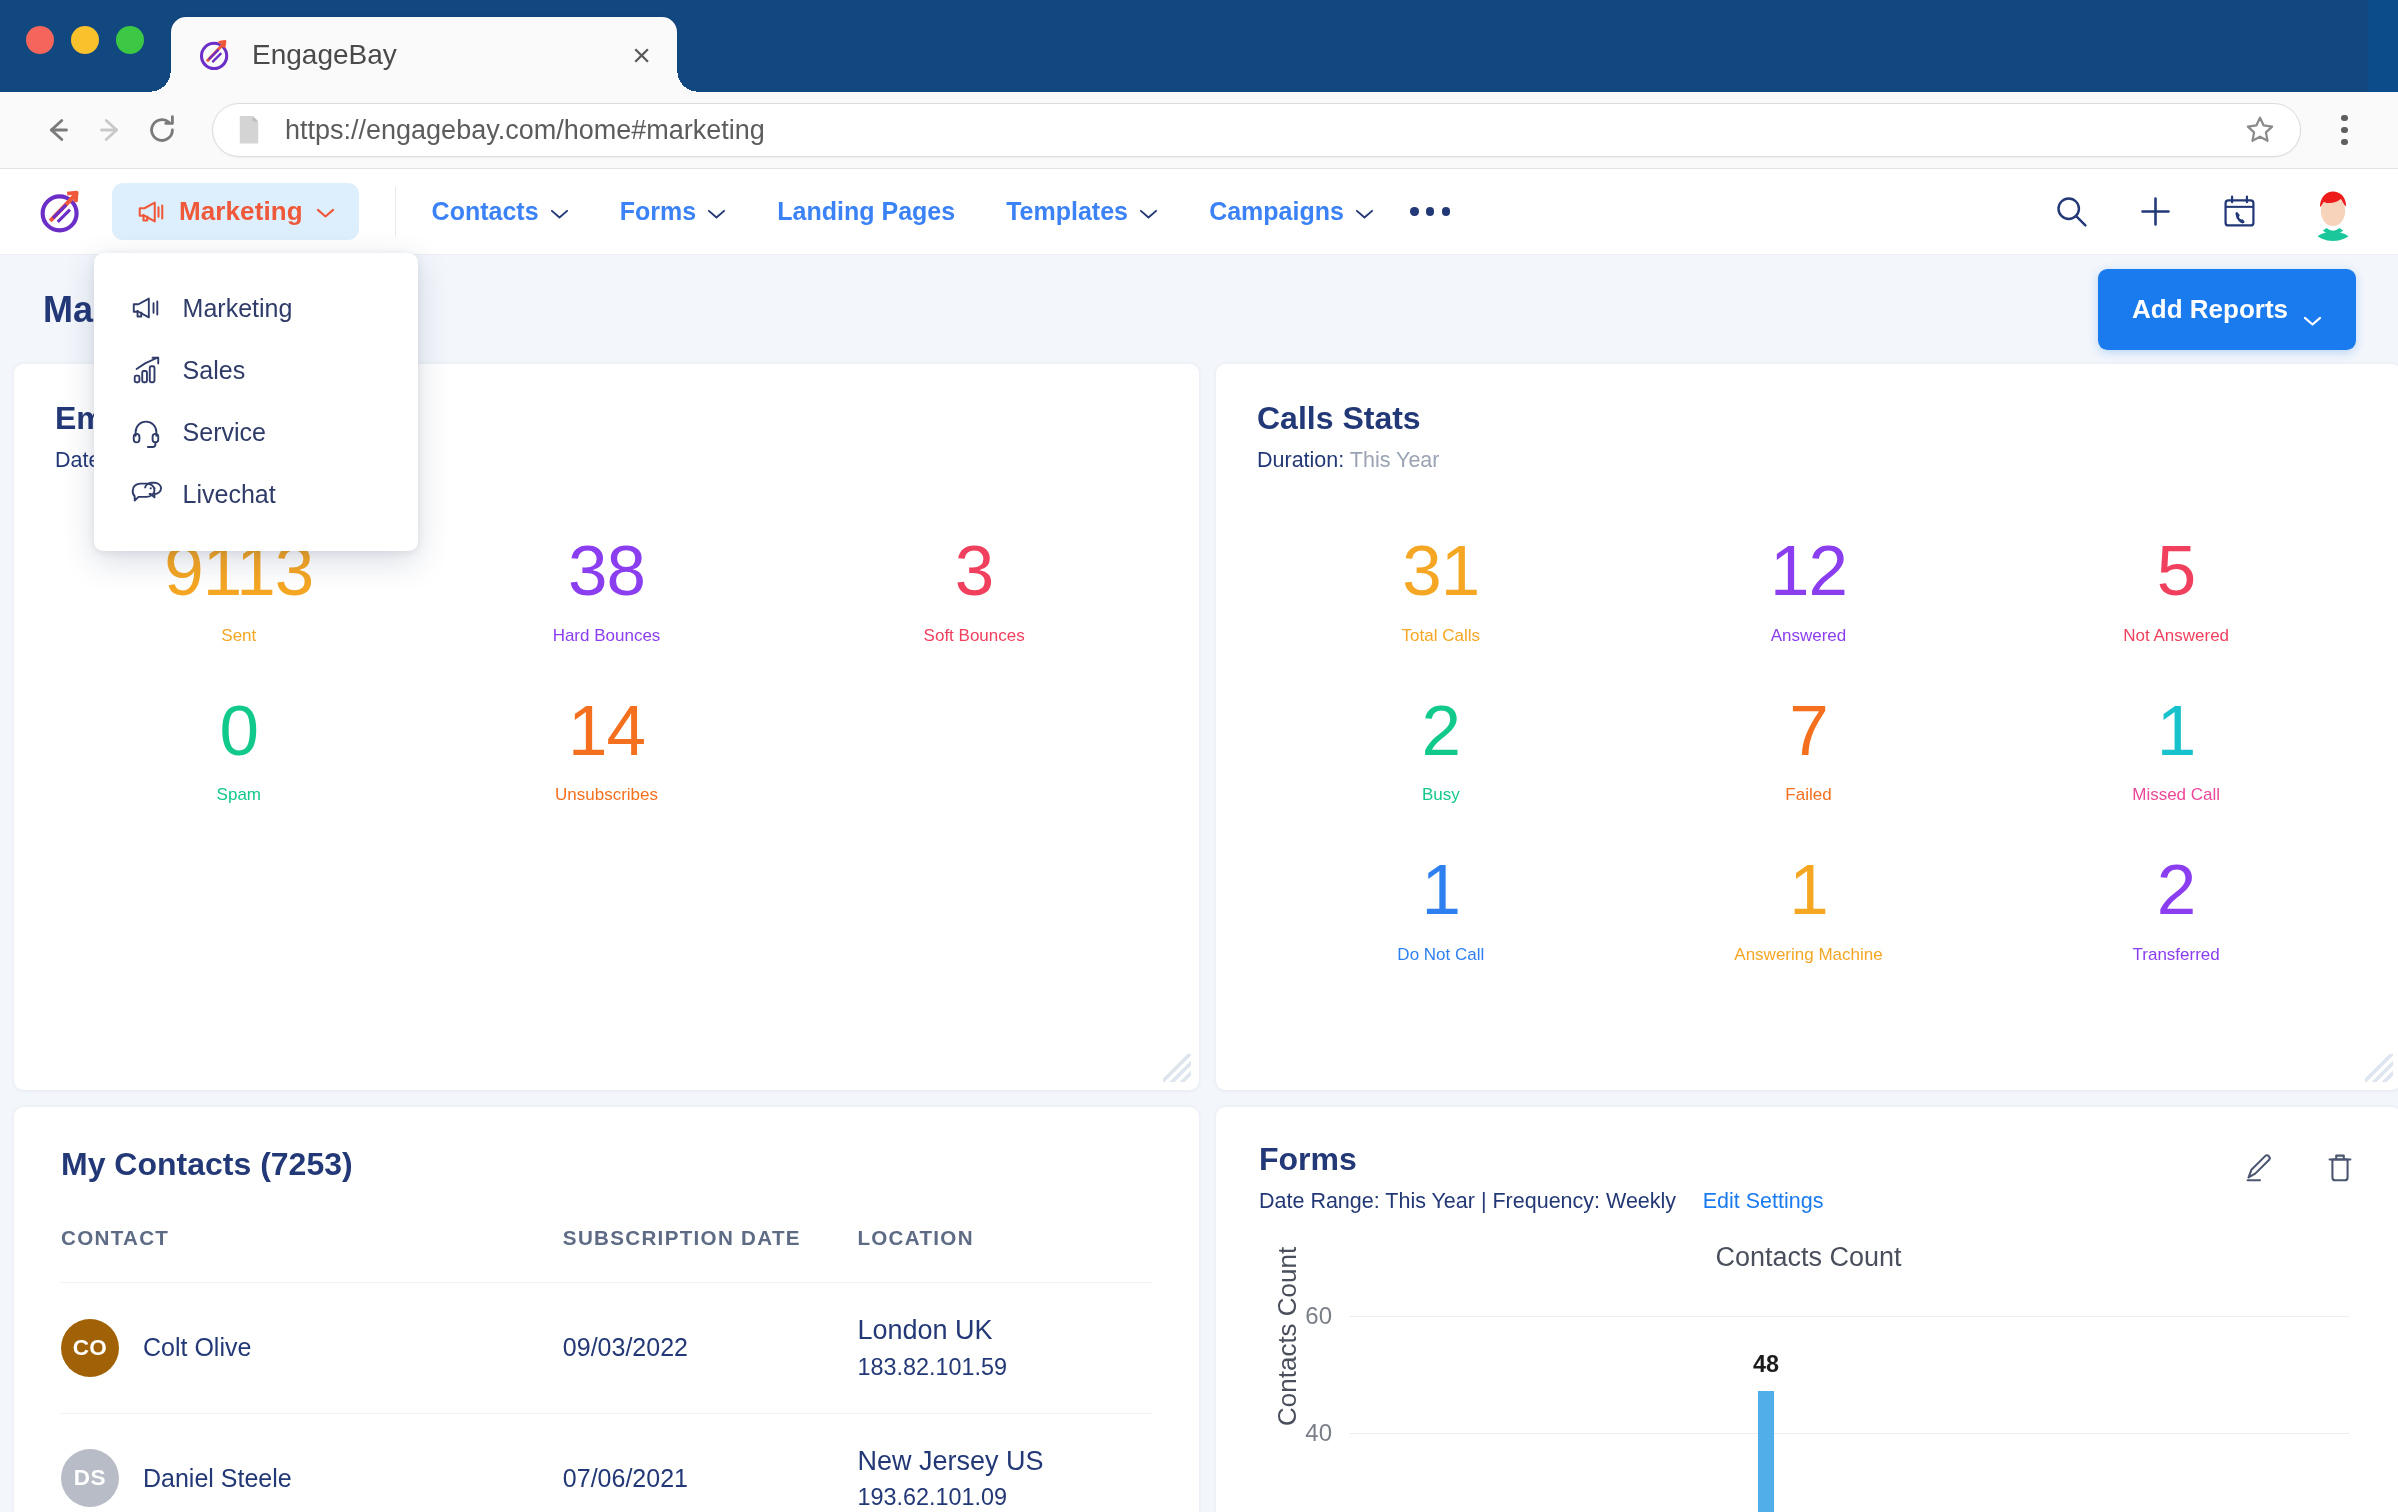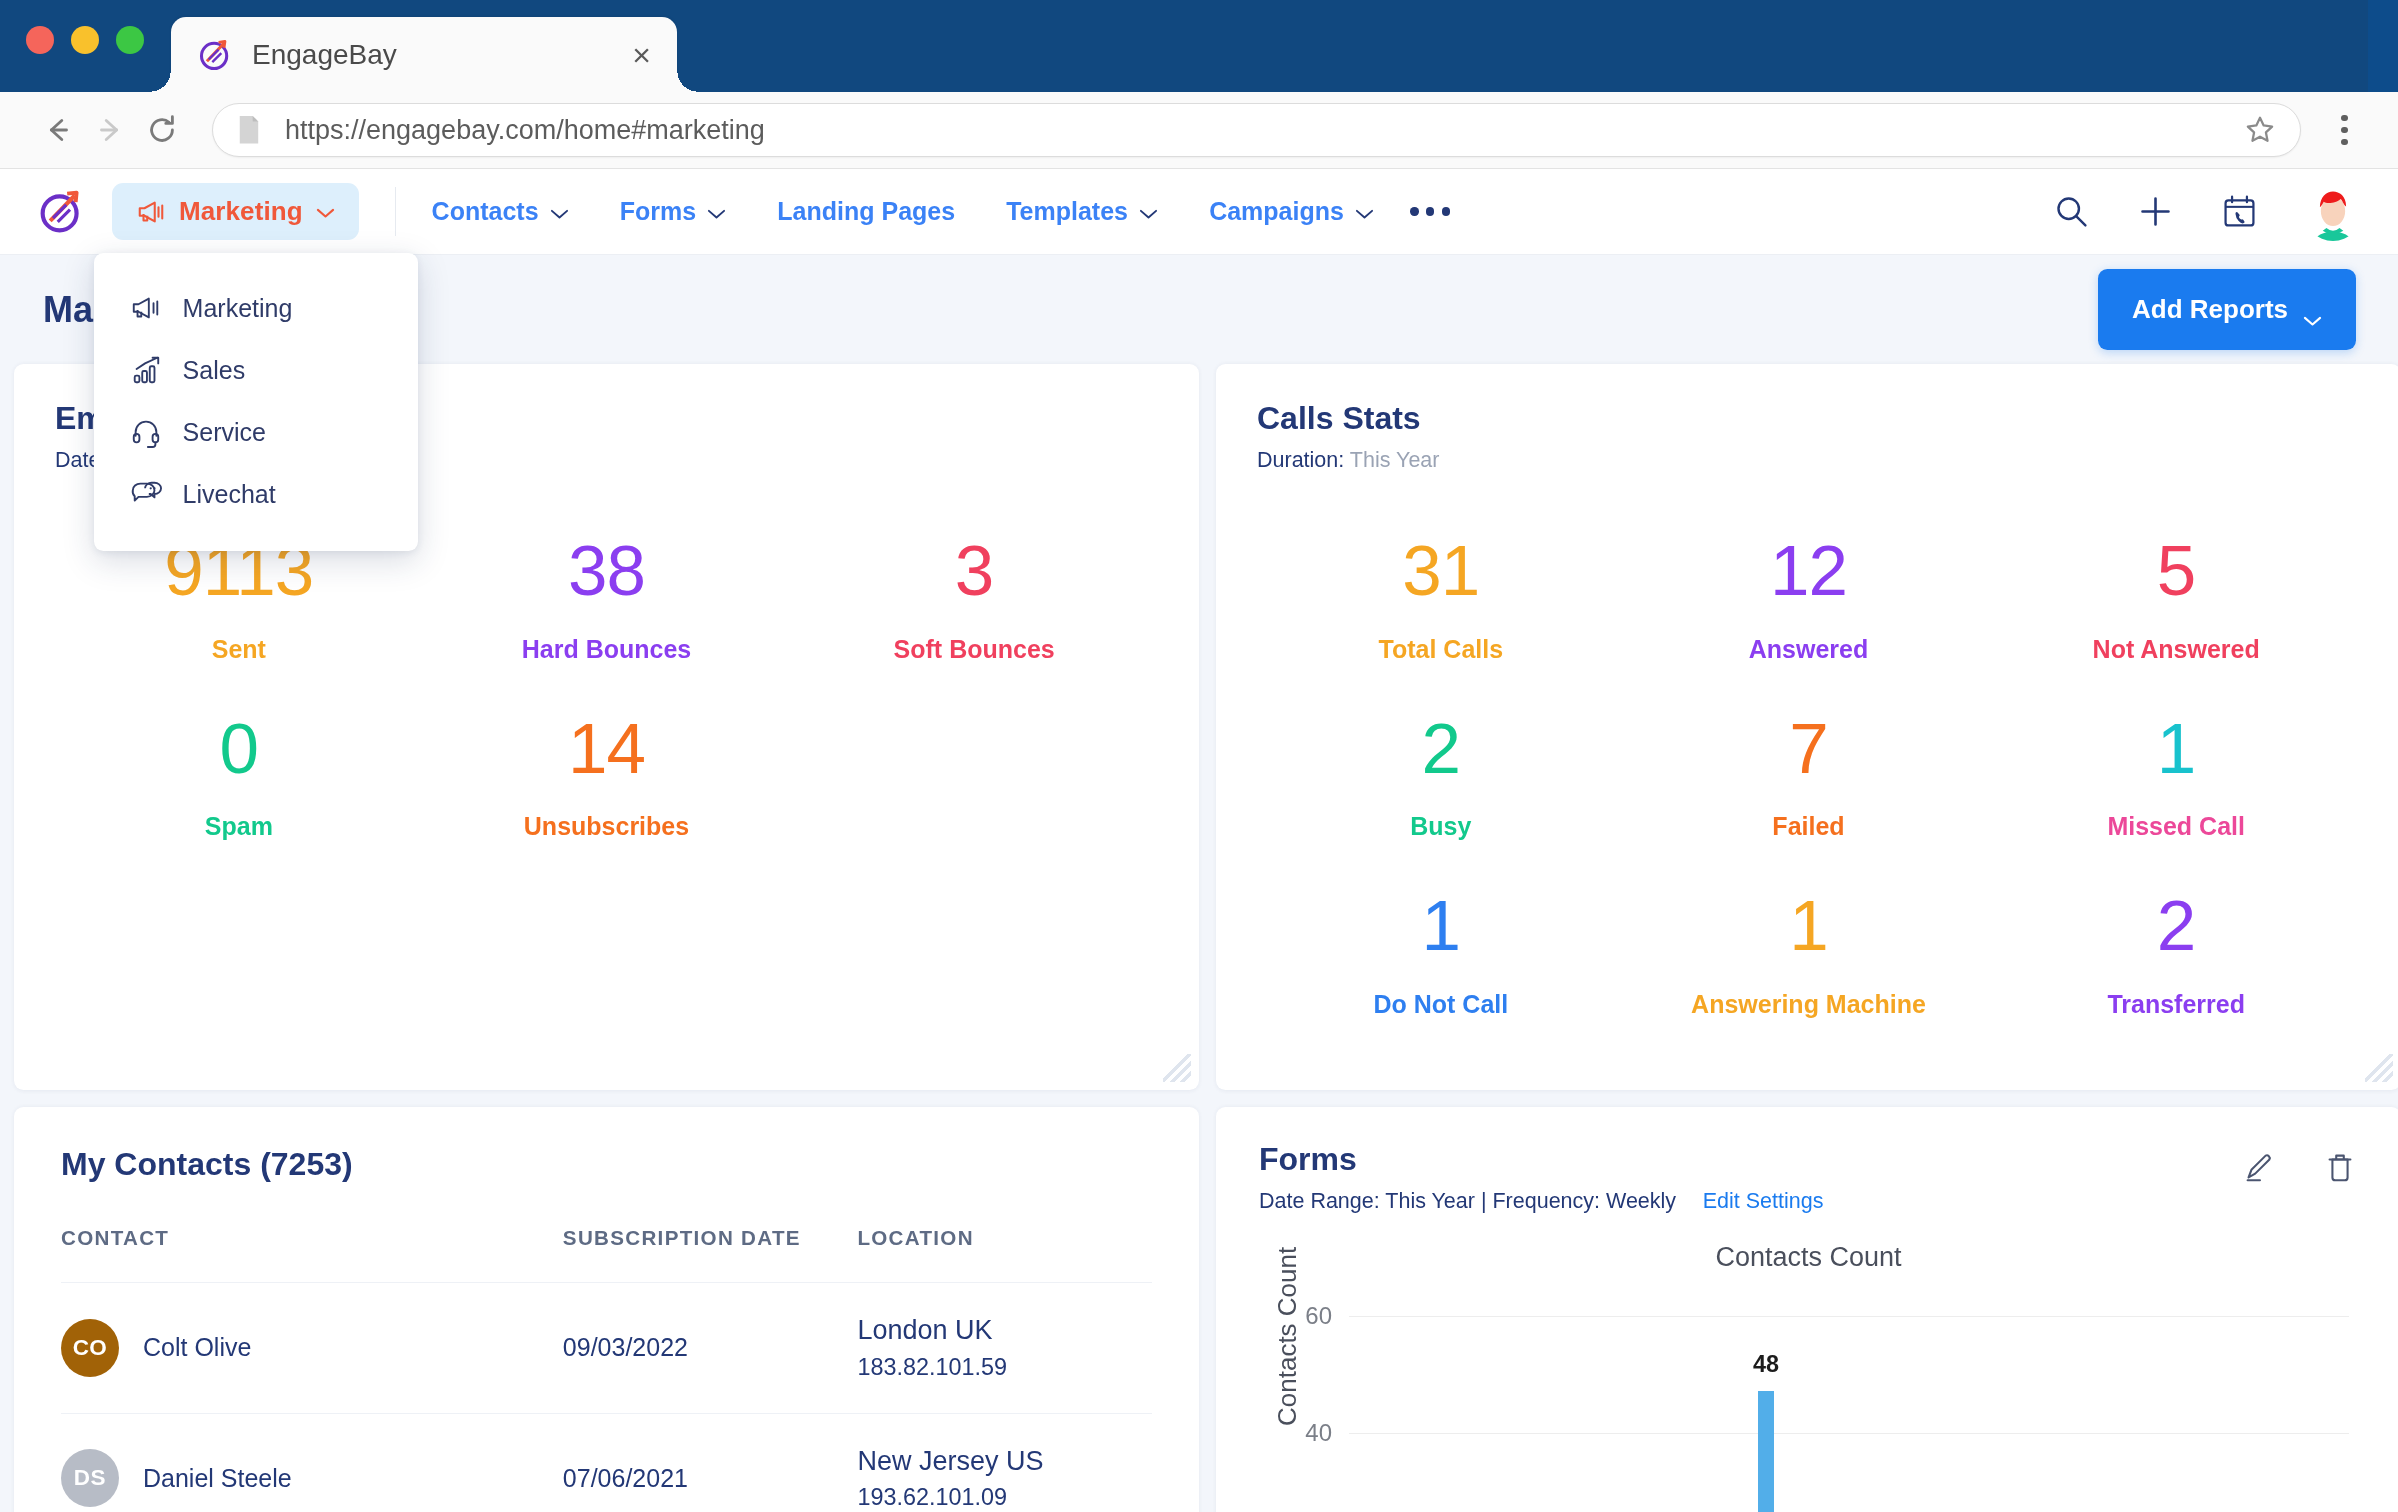--- a/index.html
+++ b/index.html
@@ -191,21 +191,21 @@
 
   .stats-grid {
     display: grid; grid-template-columns: repeat(3, 1fr);
     margin-top: 37px;
   }
   .stat { text-align: center; padding: 24px 0; }
   .stat-value {
     font-size: 71px; font-weight: 300; line-height: 1.05;
     letter-spacing: -0.9px;
   }
-  .stat-label { font-size: 25px; margin-top: 26px; font-weight: bold; }
+  .stat-label { font-size: 17px; margin-top: 17px; }
 
   
   .card-contacts { height: 584px; padding: 39px 47px; overflow: hidden; }
   .contacts-table { width: 100%; border-collapse: collapse; margin-top: 43px; }
   .contacts-table th {
     text-align: left; font-size: 20.6px; letter-spacing: 1.3px;
     color: #5e6b84; font-weight: 700; padding-bottom: 32px;
     border-bottom: 0.9px solid #eef1f6;
   }
   .contacts-table td {

